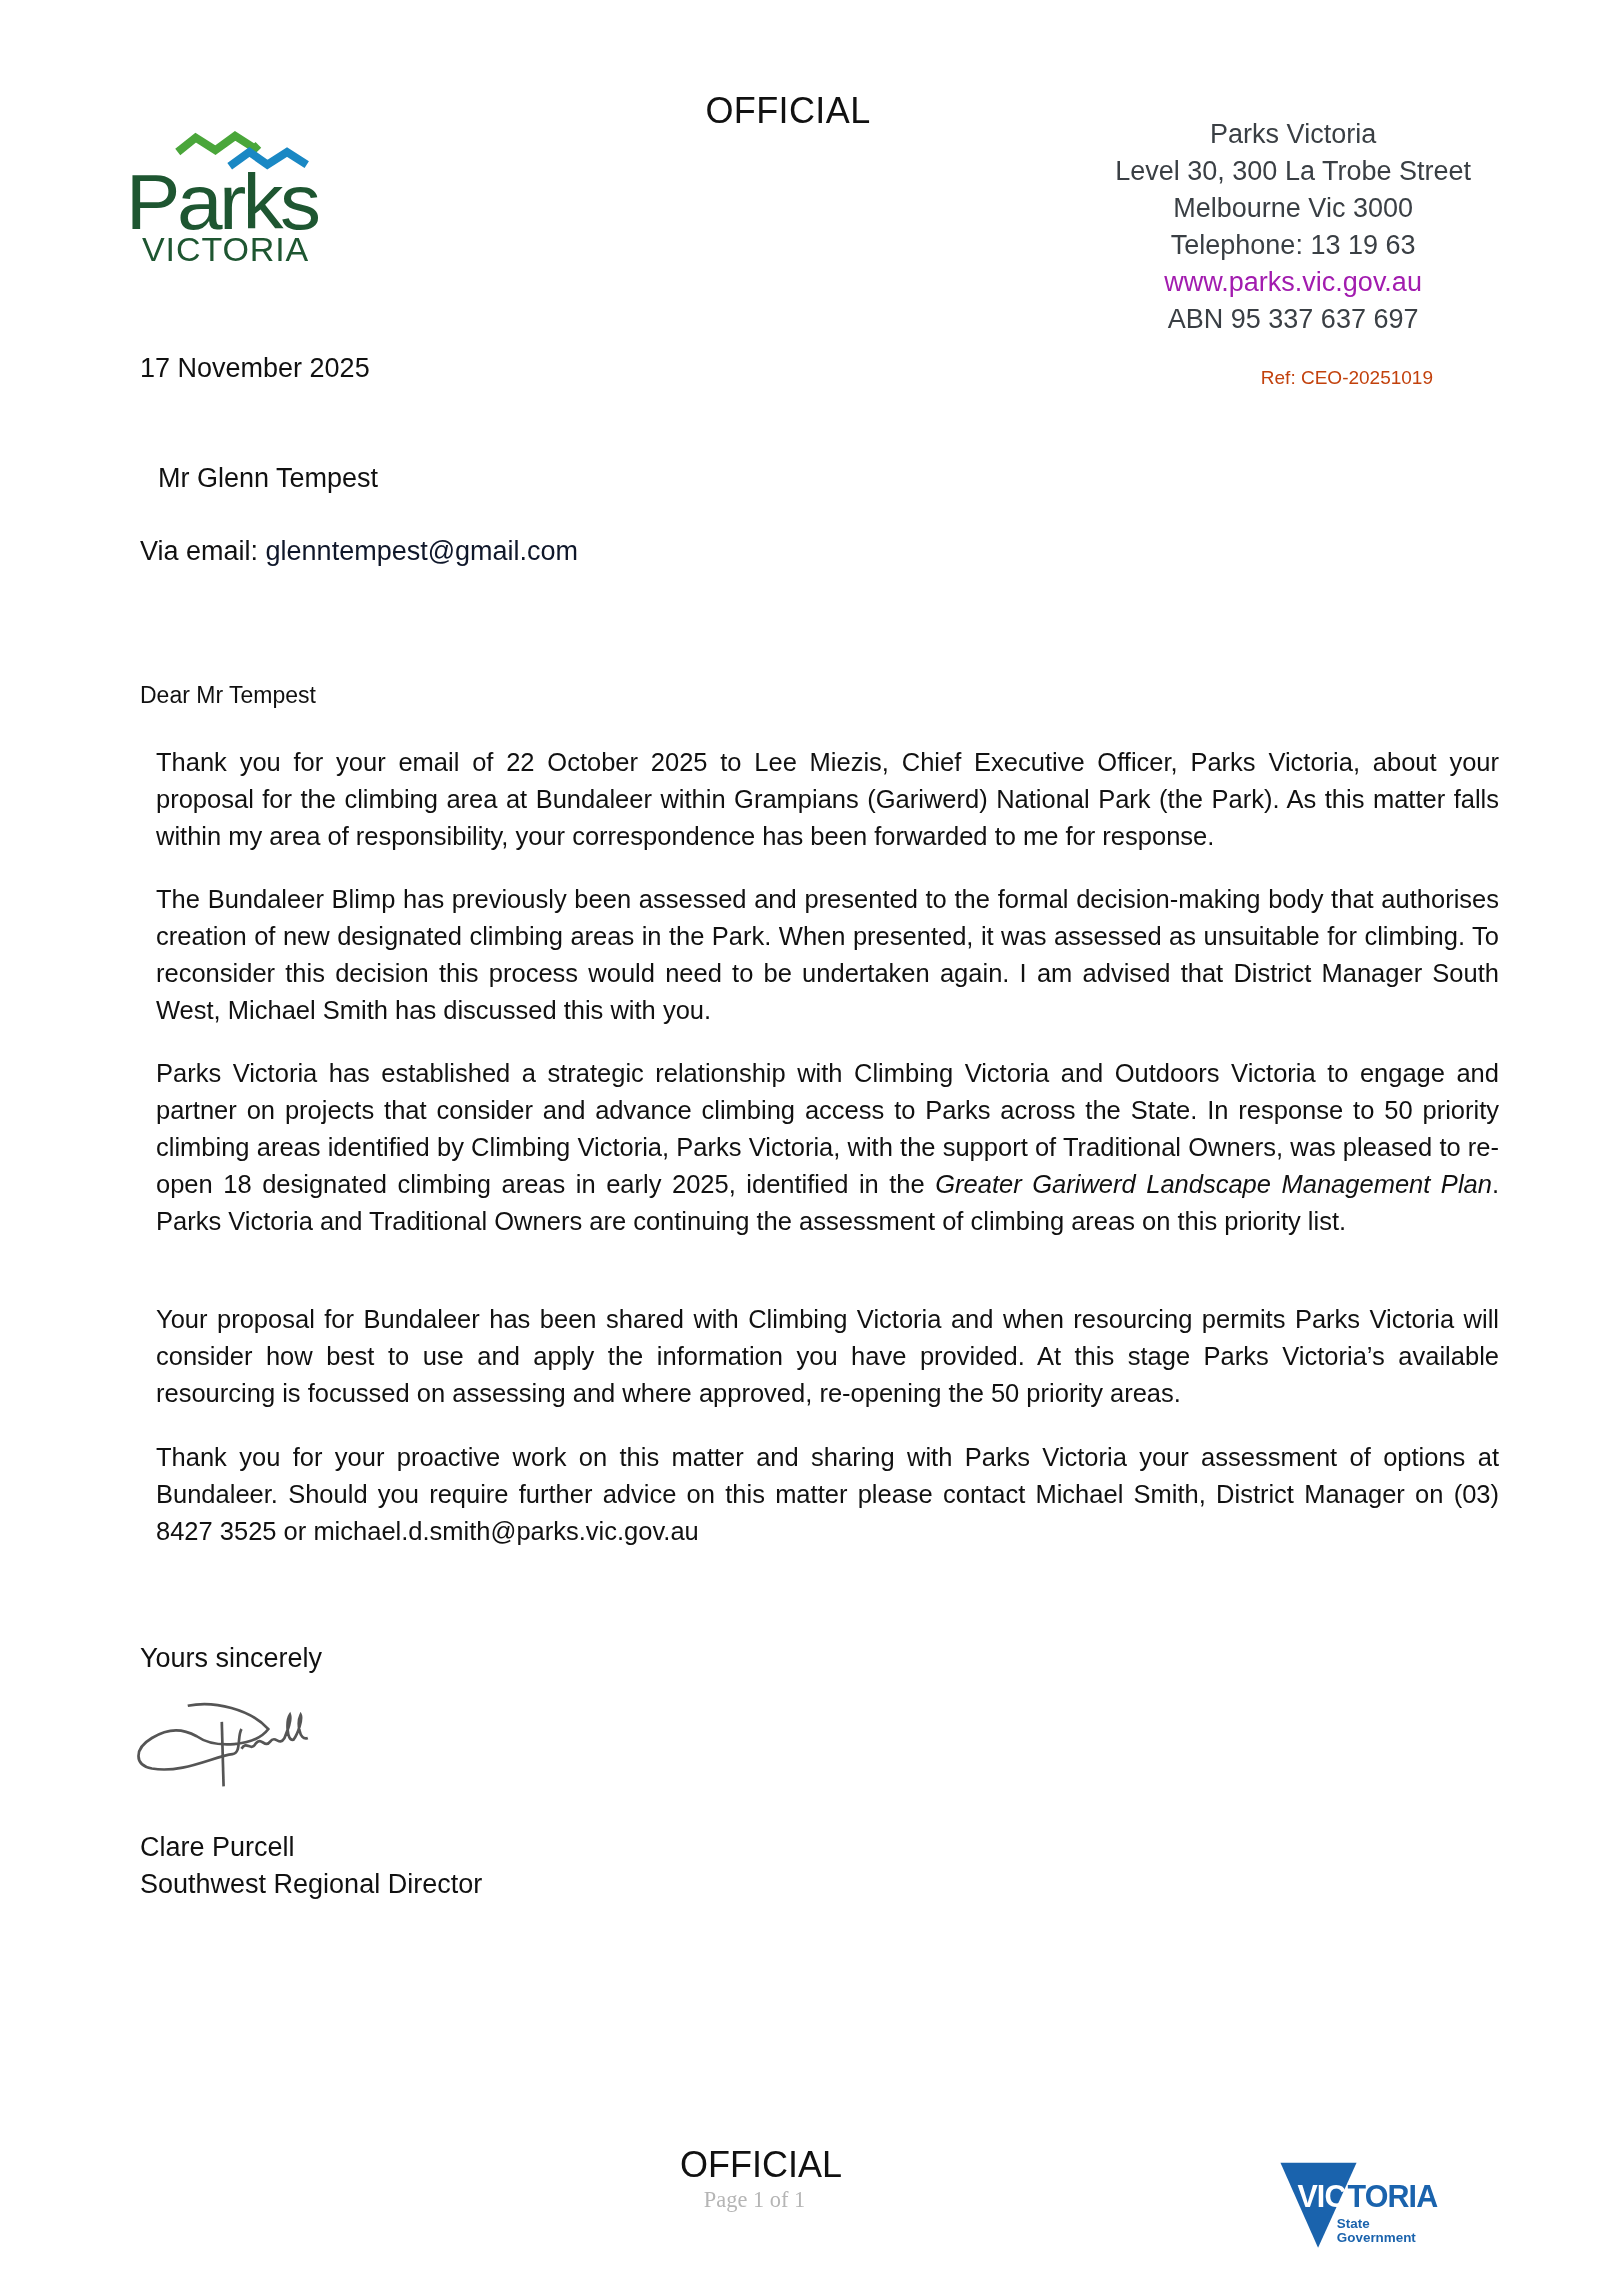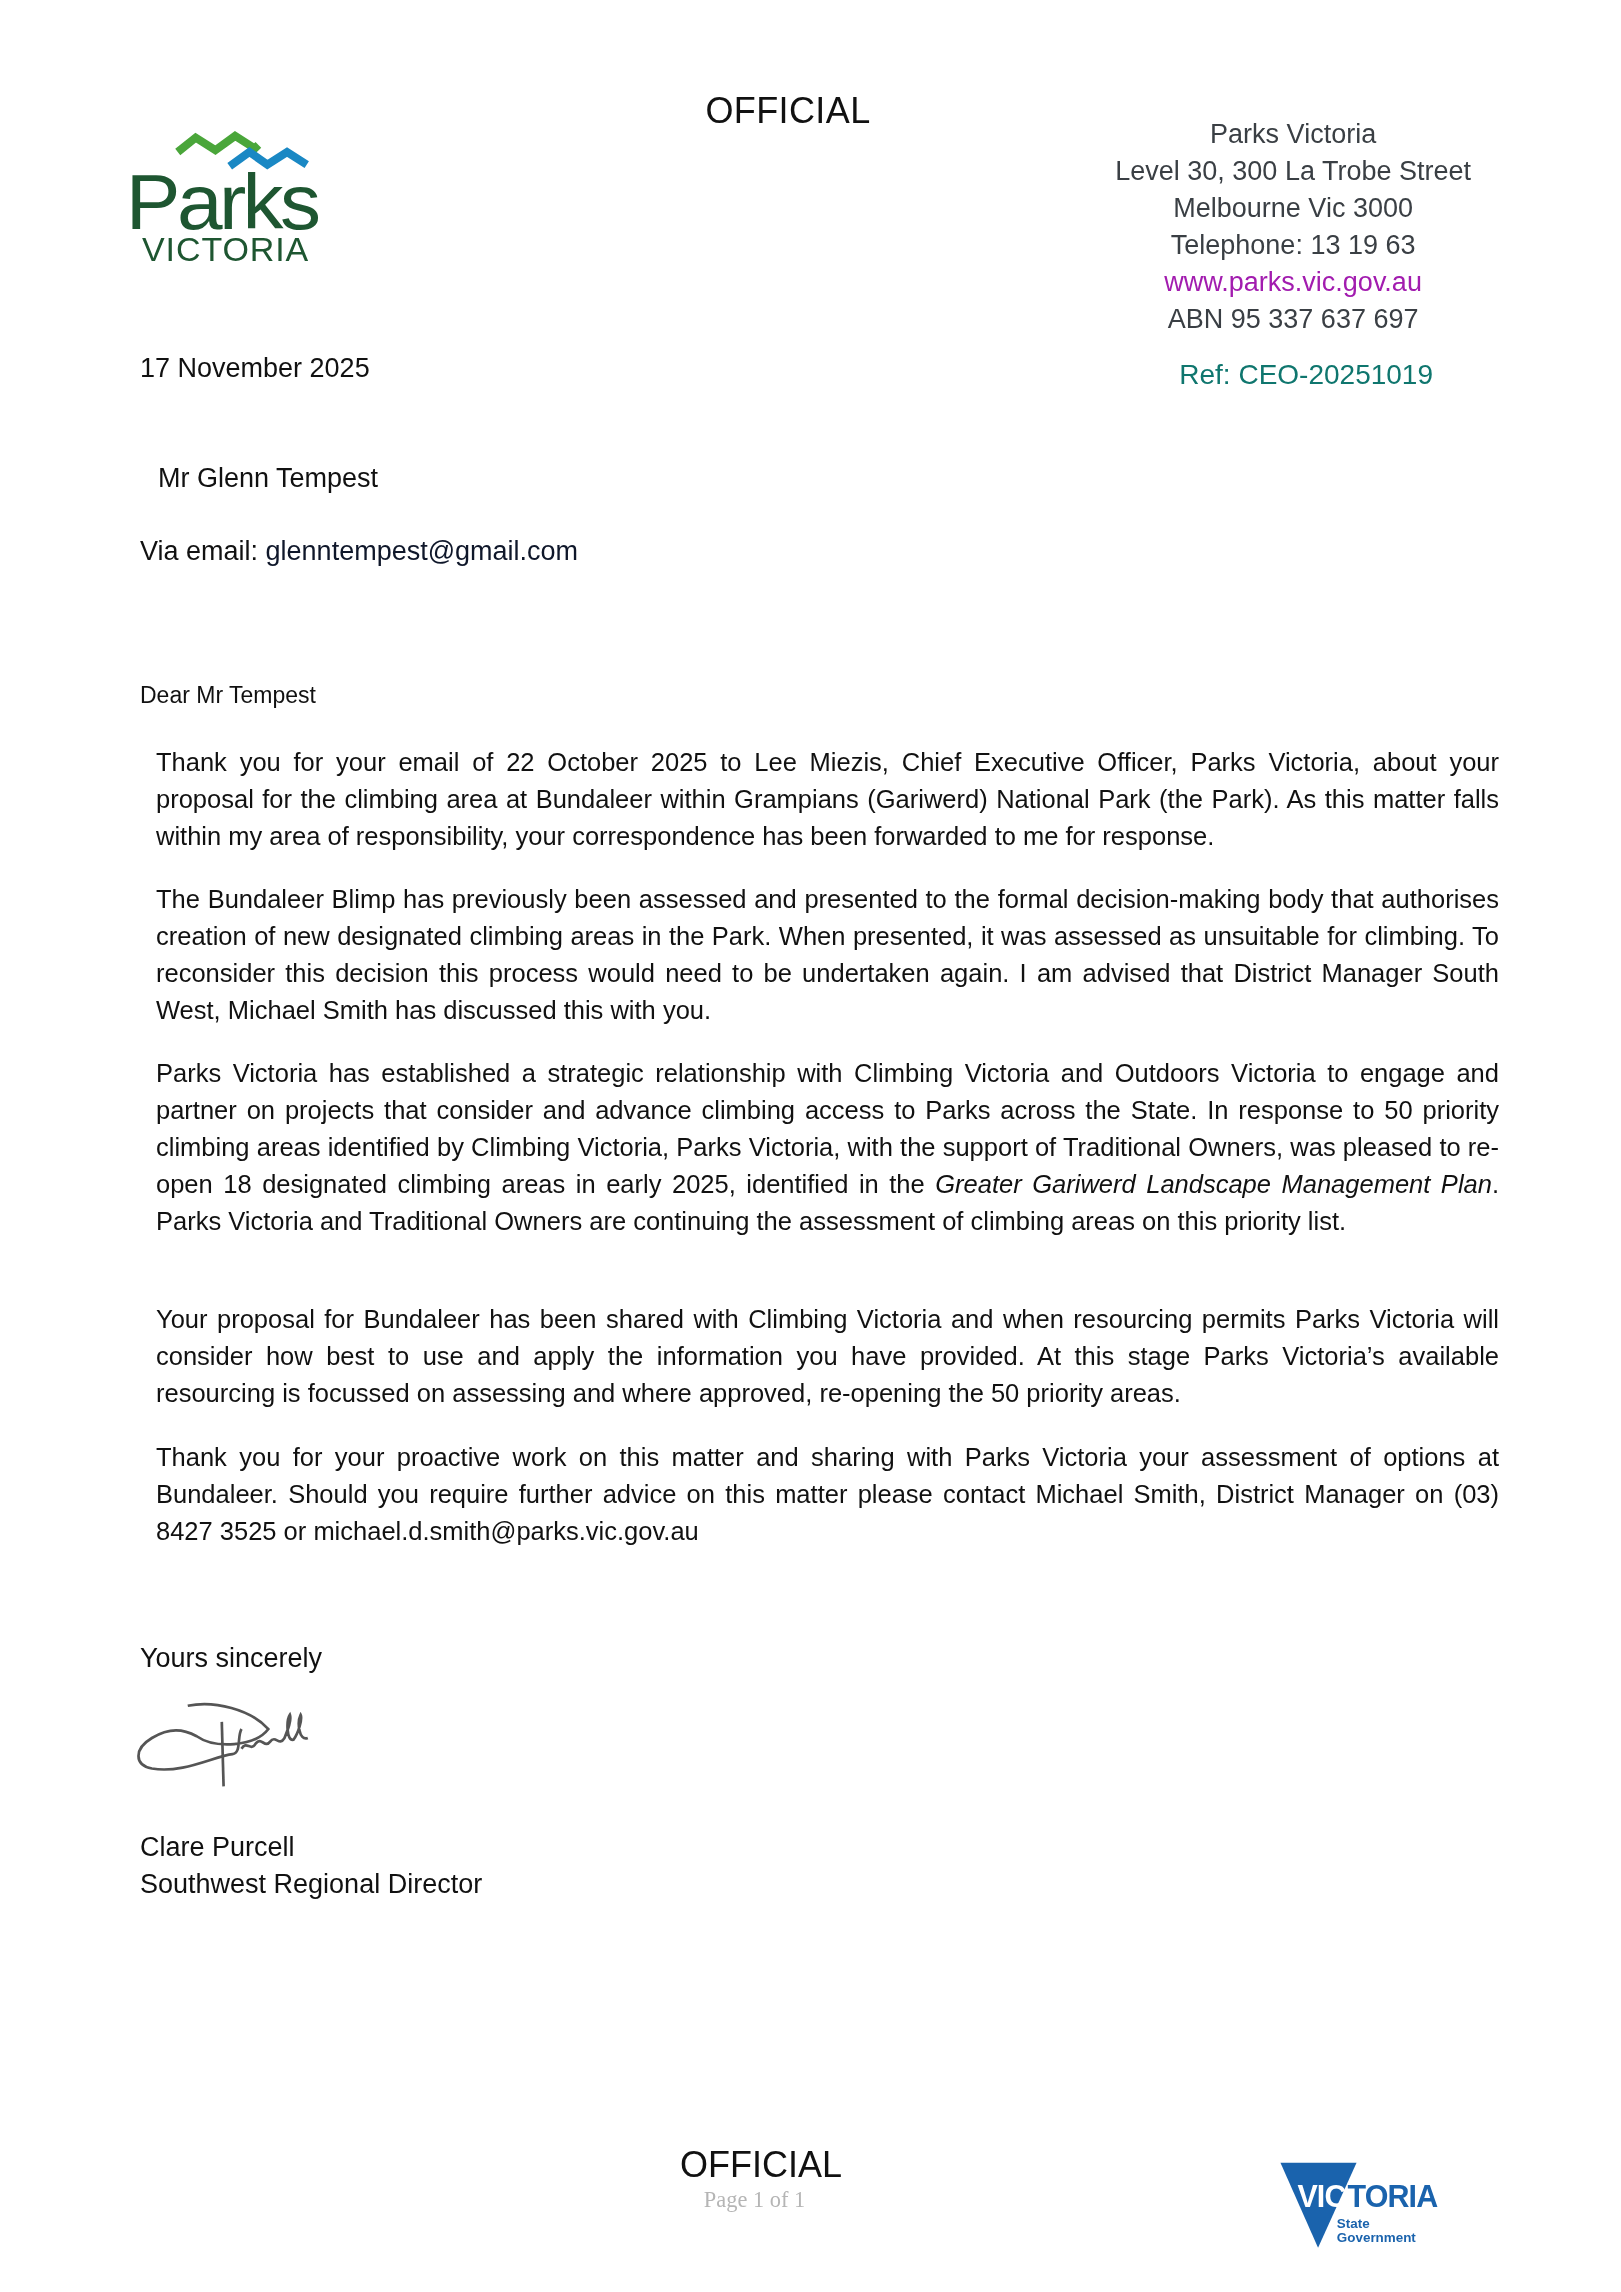--- a/index.html
+++ b/index.html
@@ -6,21 +6,21 @@
   body { width: 1621px; height: 2293px; position: relative; overflow: hidden;
          font-family: "Liberation Sans", sans-serif; color: #111; }
   .abs { position: absolute; }
   .official-top { left: 0; width: 1576px; top: 90px; text-align: center; font-size: 36px; color: #111; letter-spacing: 0.4px; }
   .logo { left: 124px; top: 125px; width: 215px; height: 143px; }
   .logo-parks { position: absolute; left: 1.8px; top: 36px; font-size: 82px; font-weight: 400; color: #1e5631;
                 letter-spacing: -3.6px; line-height: 1; transform: scaleY(0.95); }
   .logo-victoria { position: absolute; left: 18px; top: 107px; font-size: 34px; color: #1e5631; letter-spacing: 0.9px; line-height: 1; }
   .address { right: 150px; top: 116px; text-align: center; font-size: 27px; line-height: 37px; color: #3a3f44; }
   .address .link { color: #a21caf; }
-  .ref { right: 188px; top: 359px; font-size: 28px; color: #0f766e; }
+  .ref { right: 188px; top: 367px; font-size: 19px; color: #c2410c; }
   .date { left: 140px; top: 353px; font-size: 27px; }
   .recipient { left: 140px; top: 463px; font-size: 27px; margin-left: 18px; }
   .via { left: 140px; top: 536px; font-size: 27px; }
   .via .email { color: #0f172a; }
   .salutation { left: 140px; top: 682px; font-size: 23px; }
   .body-text { left: 156px; width: 1343px; font-size: 25.5px; line-height: 37px; text-align: justify; }
   .p1 { top: 744px; }
   .p2 { top: 881px; }
   .p3 { top: 1055px; }
   .p4 { top: 1301px; }

